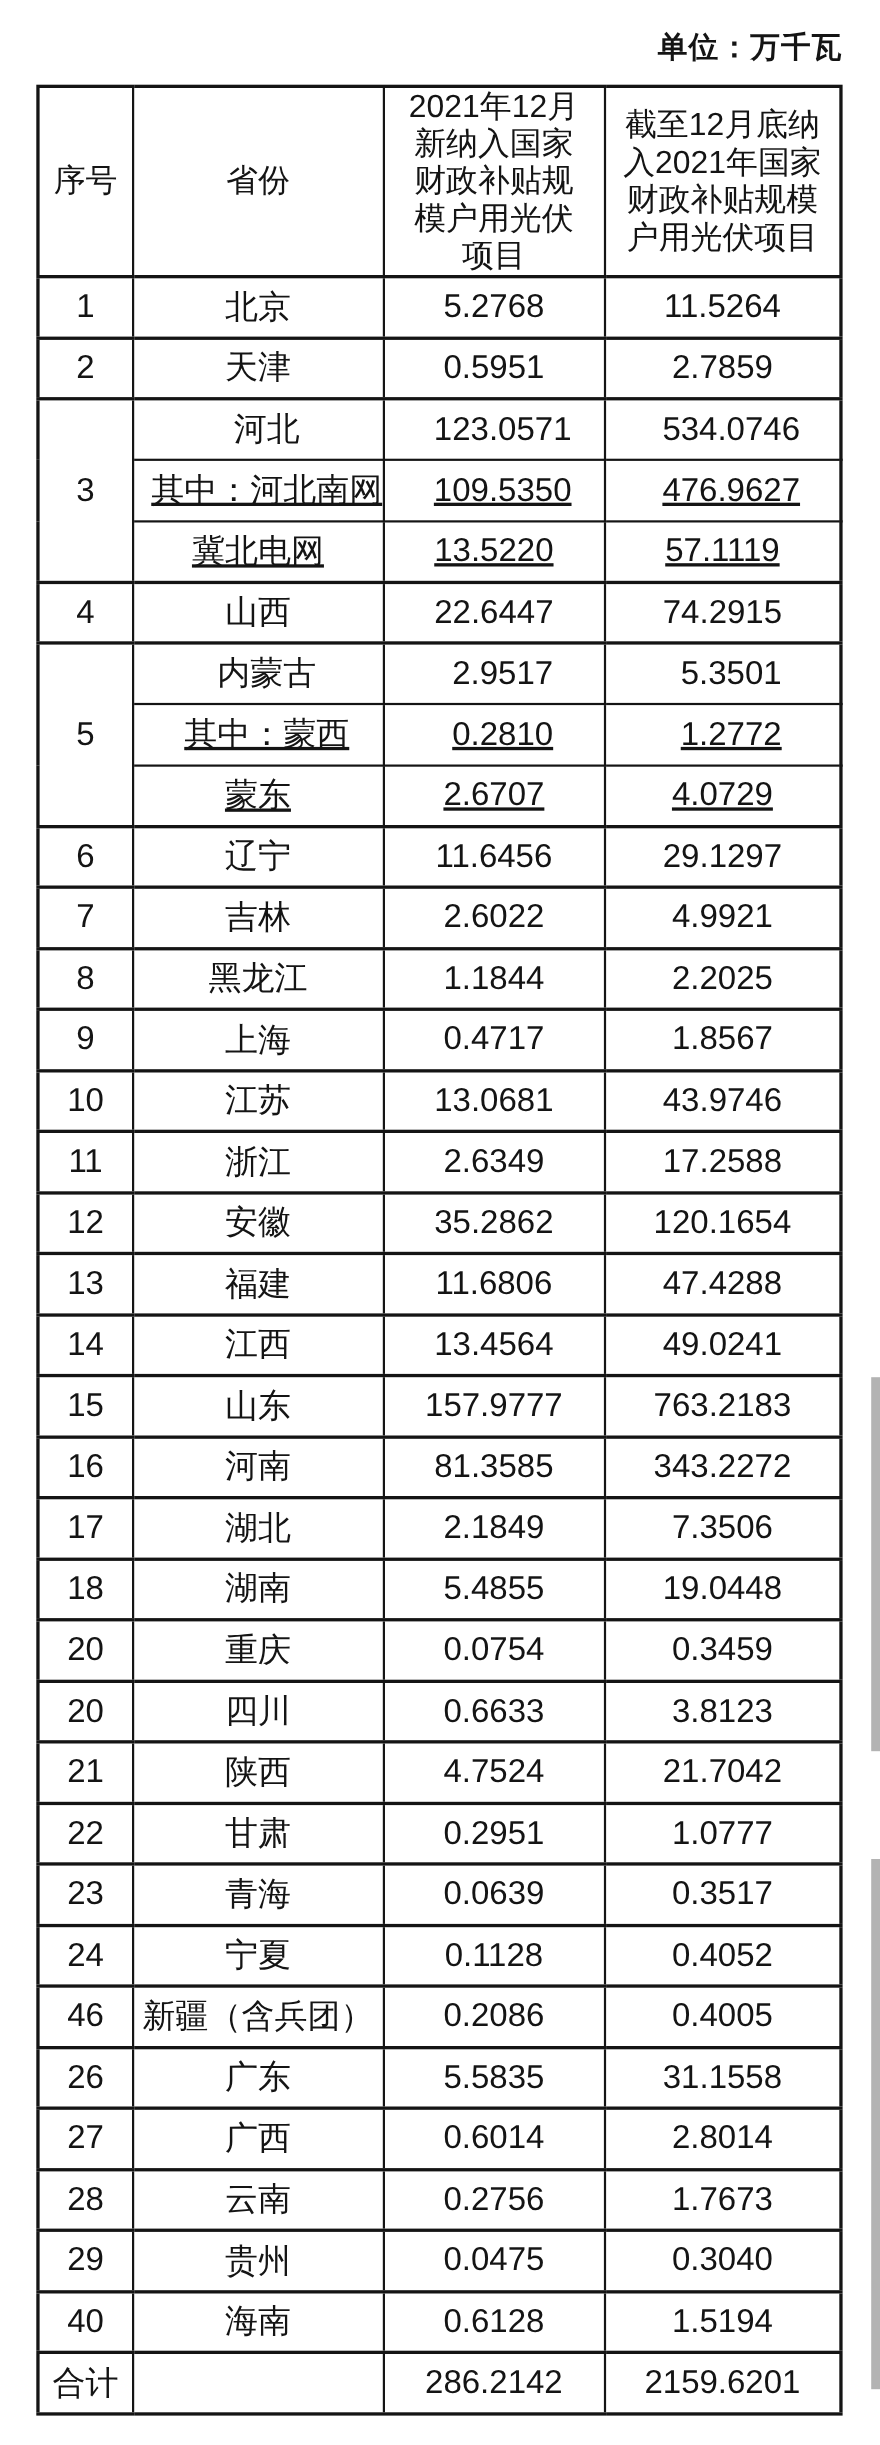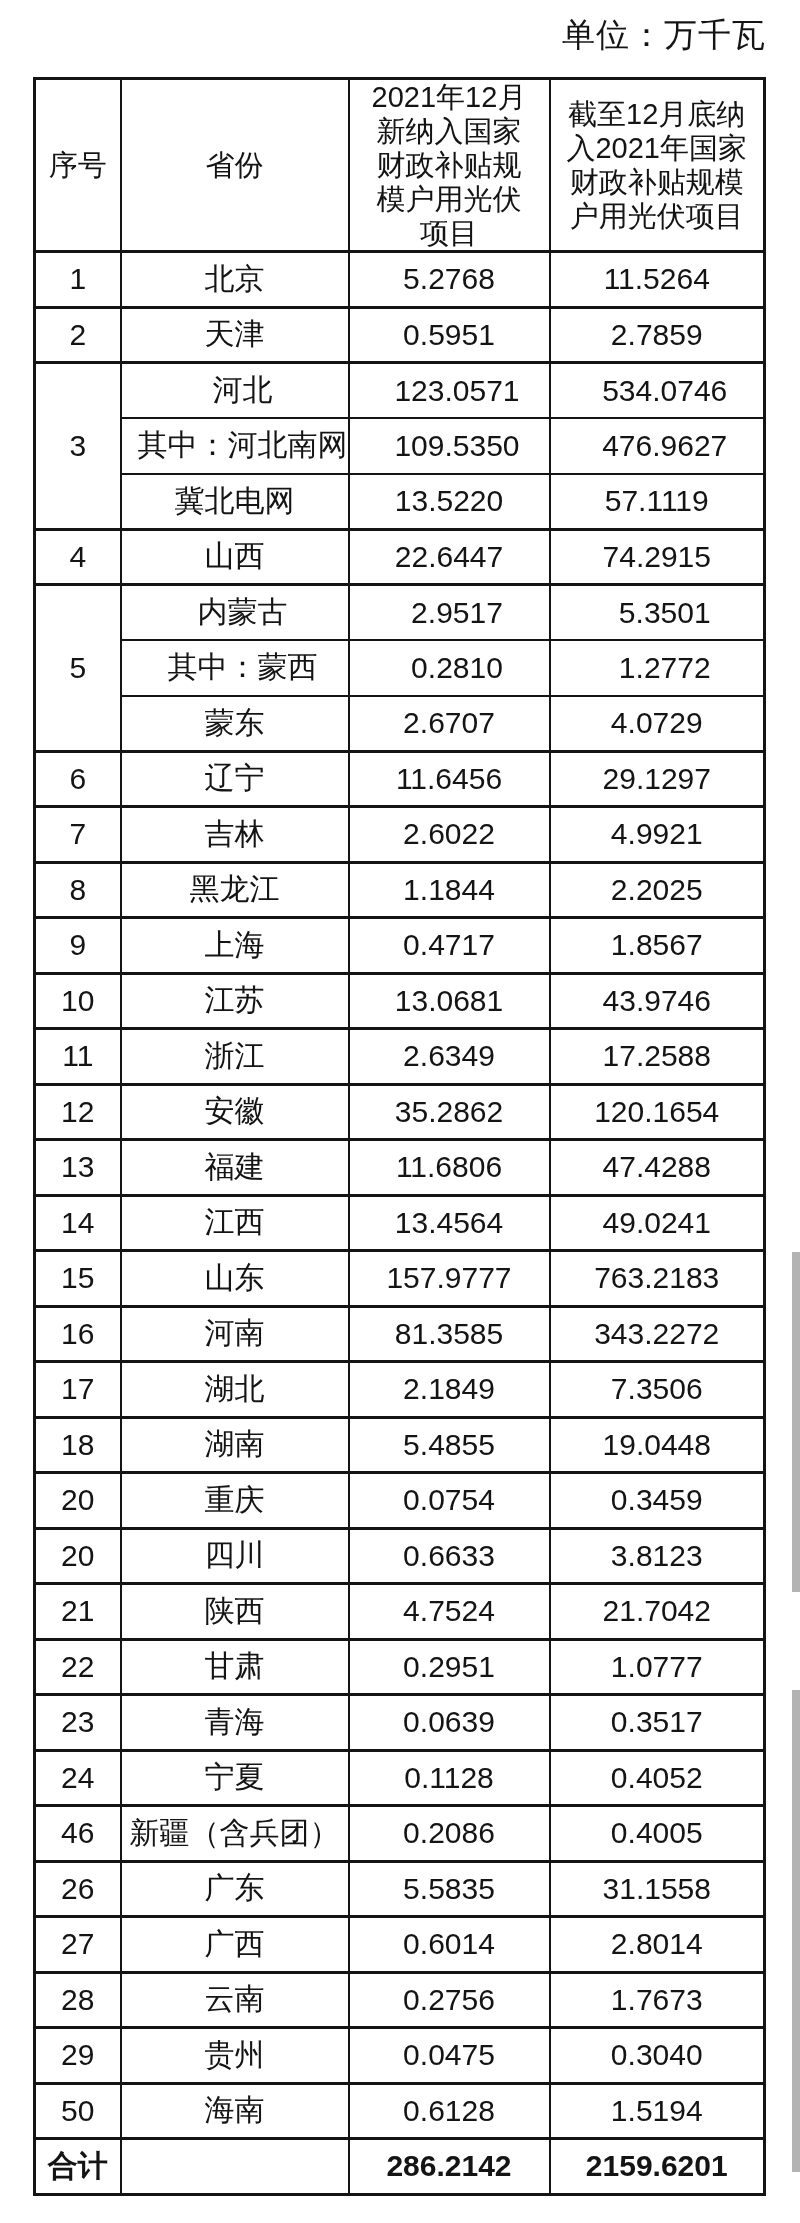--- a/index.html
+++ b/index.html
@@ -7,24 +7,24 @@
     width: 800px;
     height: 2223px;
     position: relative;
     background: #ffffff;
     color: #141414;
     font-family: "Liberation Sans", "DejaVu Sans", sans-serif;
     overflow: hidden;
   }
   .unit-label {
     position: absolute;
-    top: 13px;
+    top: 25px;
     right: 34px;
-    font-size: 33px;
-    font-weight: 400;
+    font-size: 27px;
+    font-weight: 700;
     letter-spacing: 1px;
     white-space: nowrap;
   }
   table.pv-table {
     position: absolute;
     left: 33px;
     top: 77px;
     width: 730px;
     table-layout: fixed;
     border-collapse: collapse;
@@ -42,23 +42,23 @@
   }
   thead tr { height: 166px; }
   th {
     font-weight: 400;
     font-size: 29px;
     line-height: 34px;
     white-space: pre-line;
   }
   tbody tr, tfoot tr { height: 55.5px; }
   td { font-size: 30px; }
-  td.sub    { border-top-width: 2px; }
+  td.sub    { border-top-width: 2px; text-decoration: underline; }
   td.presub { border-bottom-width: 2px; padding-left: 16px; }
-  tfoot td { font-weight: 700; }
+  tfoot td { font-weight: 400; }
   .scroll-thumb {
     position: absolute;
     right: 0;
     width: 8px;
     background: #b3b3b3;
   }
   .scroll-thumb-a { top: 1252px; height: 340px; }
   .scroll-thumb-b { top: 1690px; height: 482px; }
 </style>
 </head>
@@ -277,21 +277,21 @@
         <td>0.2756</td>
         <td>1.7673</td>
       </tr>
       <tr>
         <td rowspan="1">29</td>
         <td>贵州</td>
         <td>0.0475</td>
         <td>0.3040</td>
       </tr>
       <tr>
-        <td rowspan="1">50</td>
+        <td rowspan="1">40</td>
         <td>海南</td>
         <td>0.6128</td>
         <td>1.5194</td>
       </tr>
     </tbody>
   <tfoot>
     <tr>
       <td>合计</td>
       <td></td>
       <td>286.2142</td>

